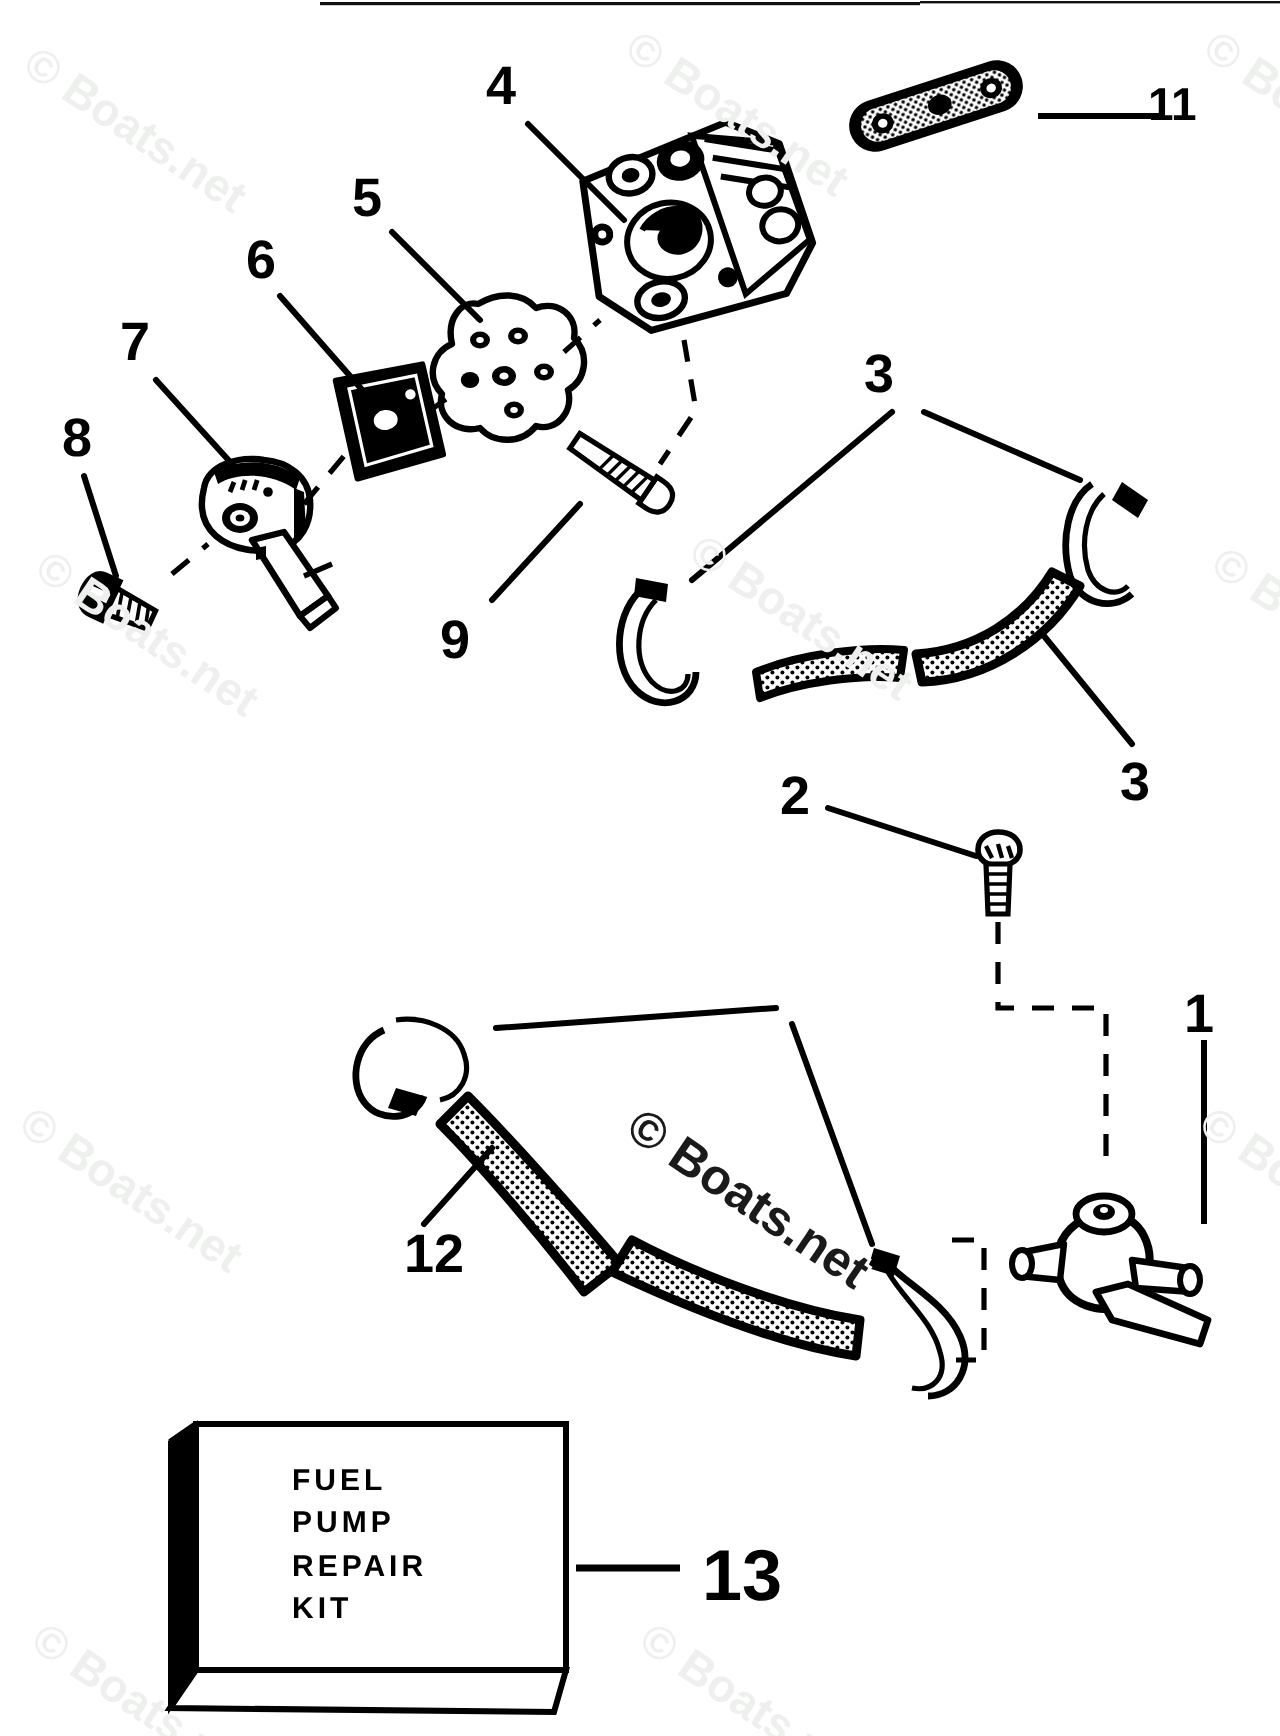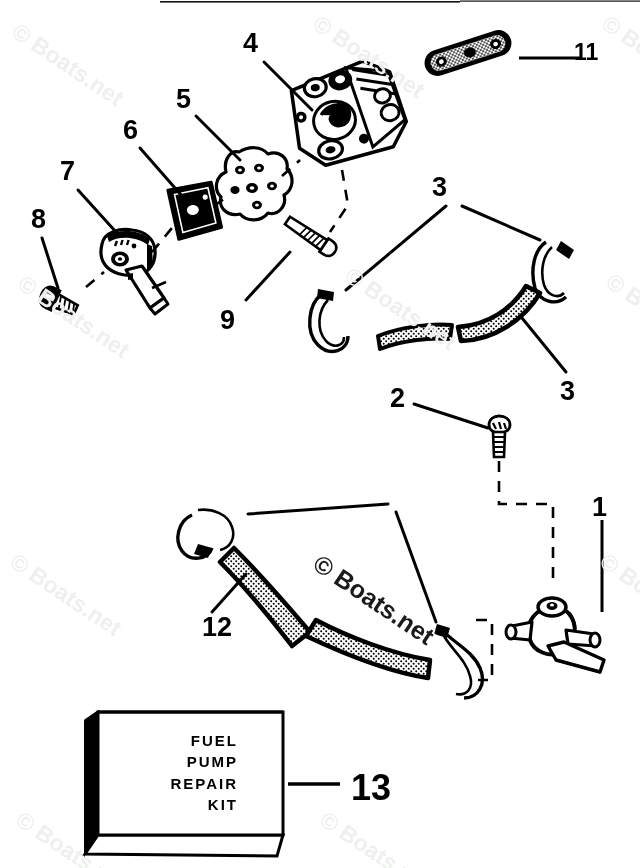--- a/index.html
+++ b/index.html
@@ -30,21 +30,21 @@
     line-height: 1;
     white-space: nowrap;
     user-select: none;
   }
   .kit-text {
     position: absolute;
     font-family: "Liberation Sans", sans-serif;
     font-weight: bold;
     color: #000000;
     letter-spacing: 2px;
-    text-align: right;
+    text-align: left;
     line-height: 1.42;
     white-space: pre;
     user-select: none;
   }
   .wm {
     position: absolute;
     font-family: "Liberation Sans", sans-serif;
     font-weight: bold;
     white-space: nowrap;
     user-select: none;

